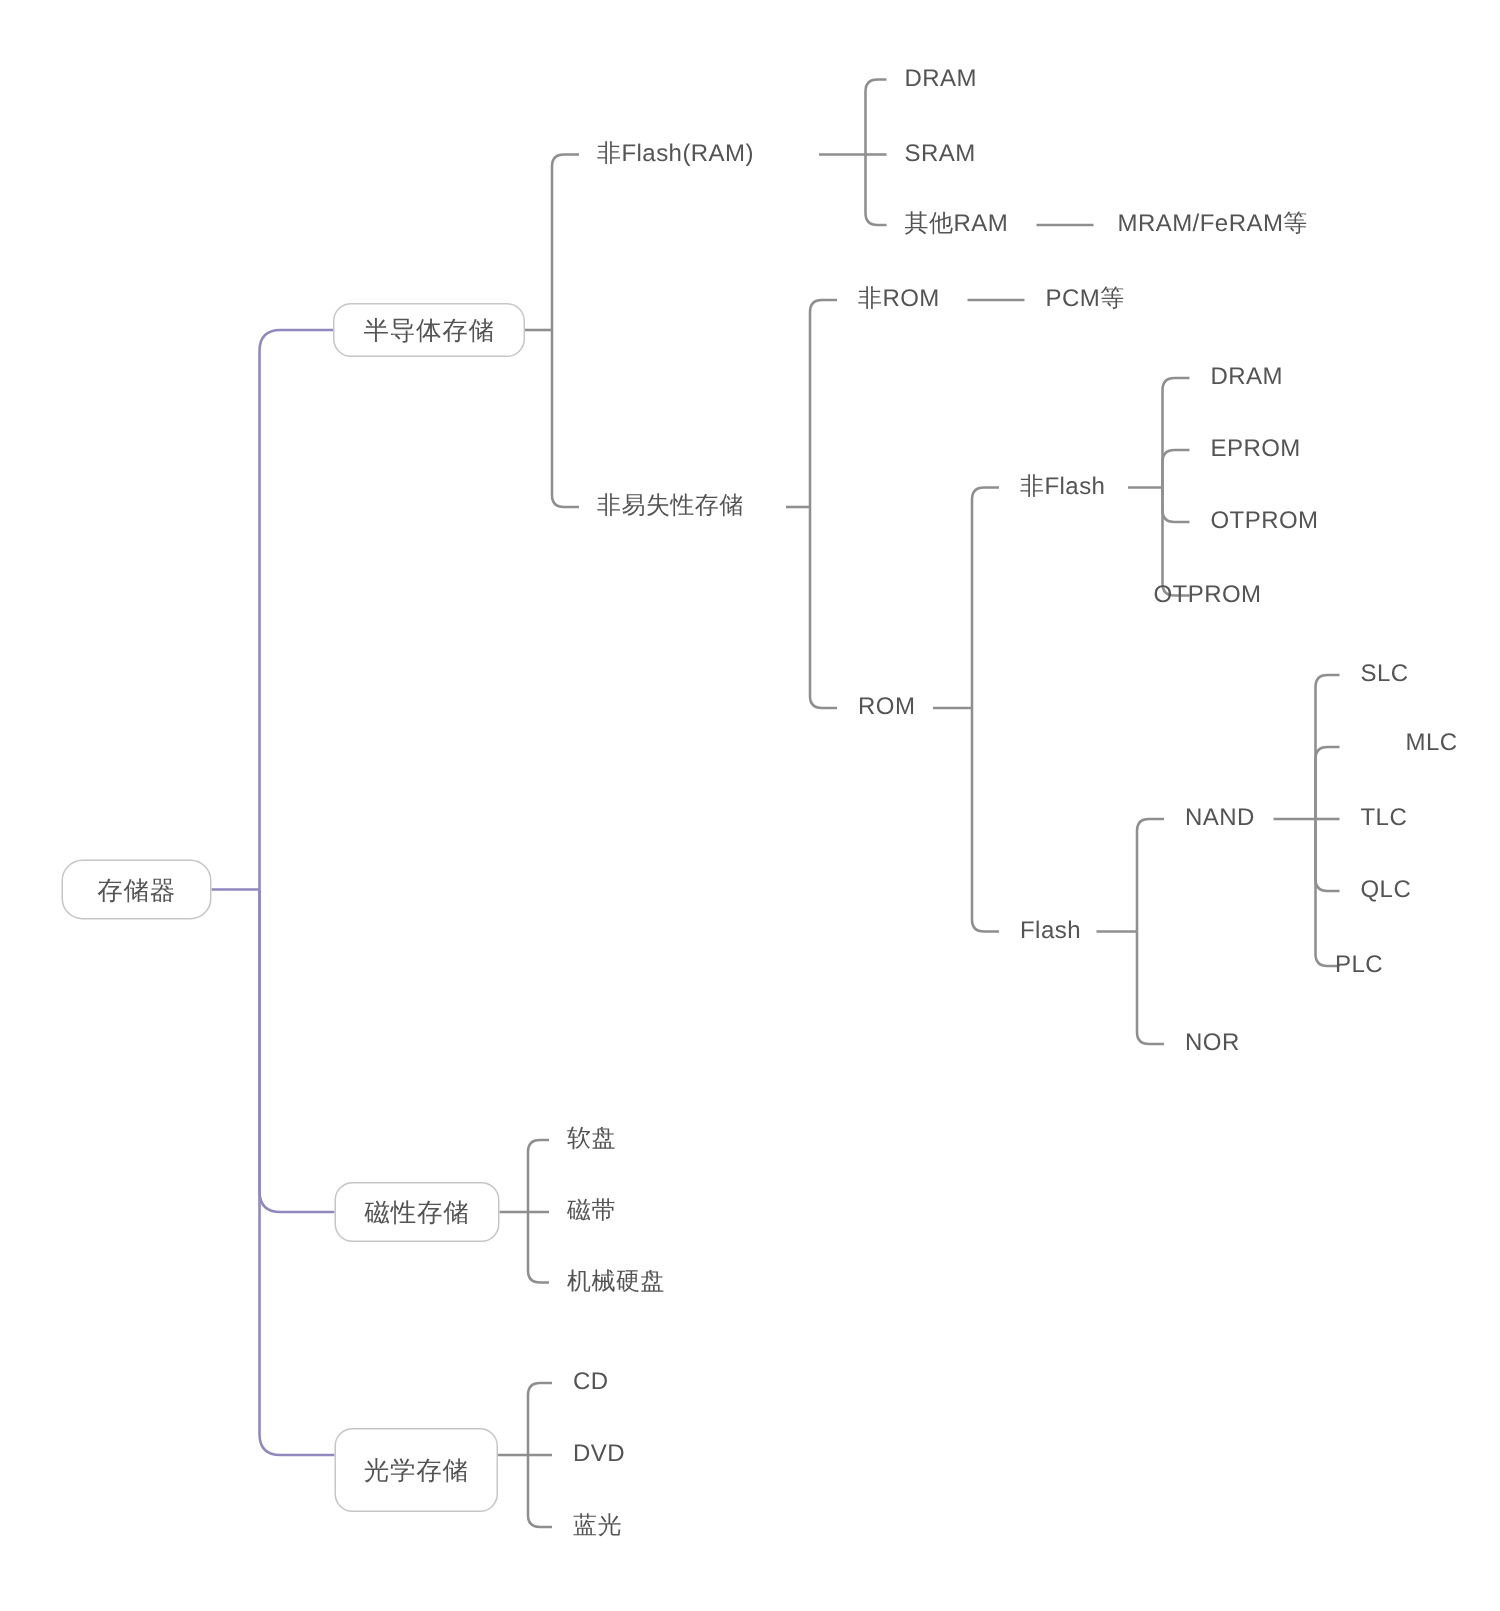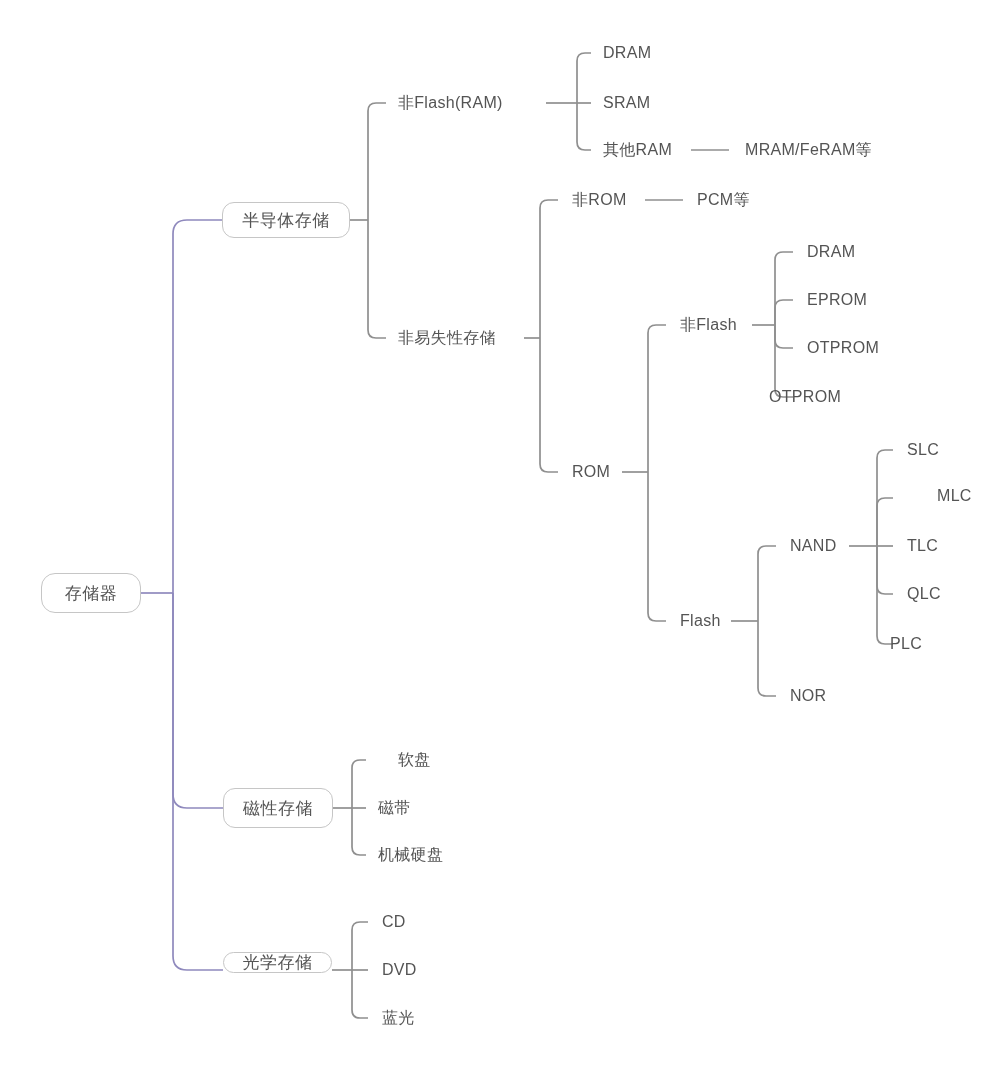--- a/index.html
+++ b/index.html
@@ -83,21 +83,21 @@
 
   <div class="box" style="left:41px;top:573px;width:100px;height:40px;border-radius:14px;">
     <span>存储器</span>
   </div>
   <div class="box" style="left:223px;top:788px;width:110px;height:40px;">
     <span>磁性存储</span>
   </div>
   <div class="box" style="left:222px;top:202px;width:128px;height:36px;">
     <span>半导体存储</span>
   </div>
-  <div class="box" style="left:223px;top:952px;width:109px;height:21px;">
+  <div class="box" style="left:223px;top:952px;width:109px;height:56px;">
     <span>光学存储</span>
   </div>
 
   <span class="node" style="left:398px;top:103px;">非Flash(RAM)</span>
   <span class="node" style="left:603px;top:53px;">DRAM</span>
   <span class="node" style="left:603px;top:103px;">SRAM</span>
   <span class="node" style="left:603px;top:150px;">其他RAM</span>
   <span class="node" style="left:745px;top:150px;">MRAM/FeRAM等</span>
 
   <span class="node" style="left:398px;top:338px;">非易失性存储</span>
@@ -113,21 +113,21 @@
 
   <span class="node" style="left:680px;top:621px;">Flash</span>
   <span class="node" style="left:790px;top:546px;">NAND</span>
   <span class="node" style="left:790px;top:696px;">NOR</span>
   <span class="node" style="left:907px;top:450px;">SLC</span>
   <span class="node" style="left:907px;top:496px;margin-left:30px;">MLC</span>
   <span class="node" style="left:907px;top:546px;">TLC</span>
   <span class="node" style="left:907px;top:594px;">QLC</span>
   <span class="node" style="left:890px;top:644px;">PLC</span>
 
-  <span class="node" style="left:398px;top:760px;">软盘</span>
+  <span class="node" style="left:378px;top:760px;">软盘</span>
   <span class="node" style="left:378px;top:808px;">磁带</span>
   <span class="node" style="left:378px;top:855px;">机械硬盘</span>
 
   <span class="node" style="left:382px;top:922px;">CD</span>
   <span class="node" style="left:382px;top:970px;">DVD</span>
   <span class="node" style="left:382px;top:1018px;">蓝光</span>
 
 </div>
 
 </body></html>

